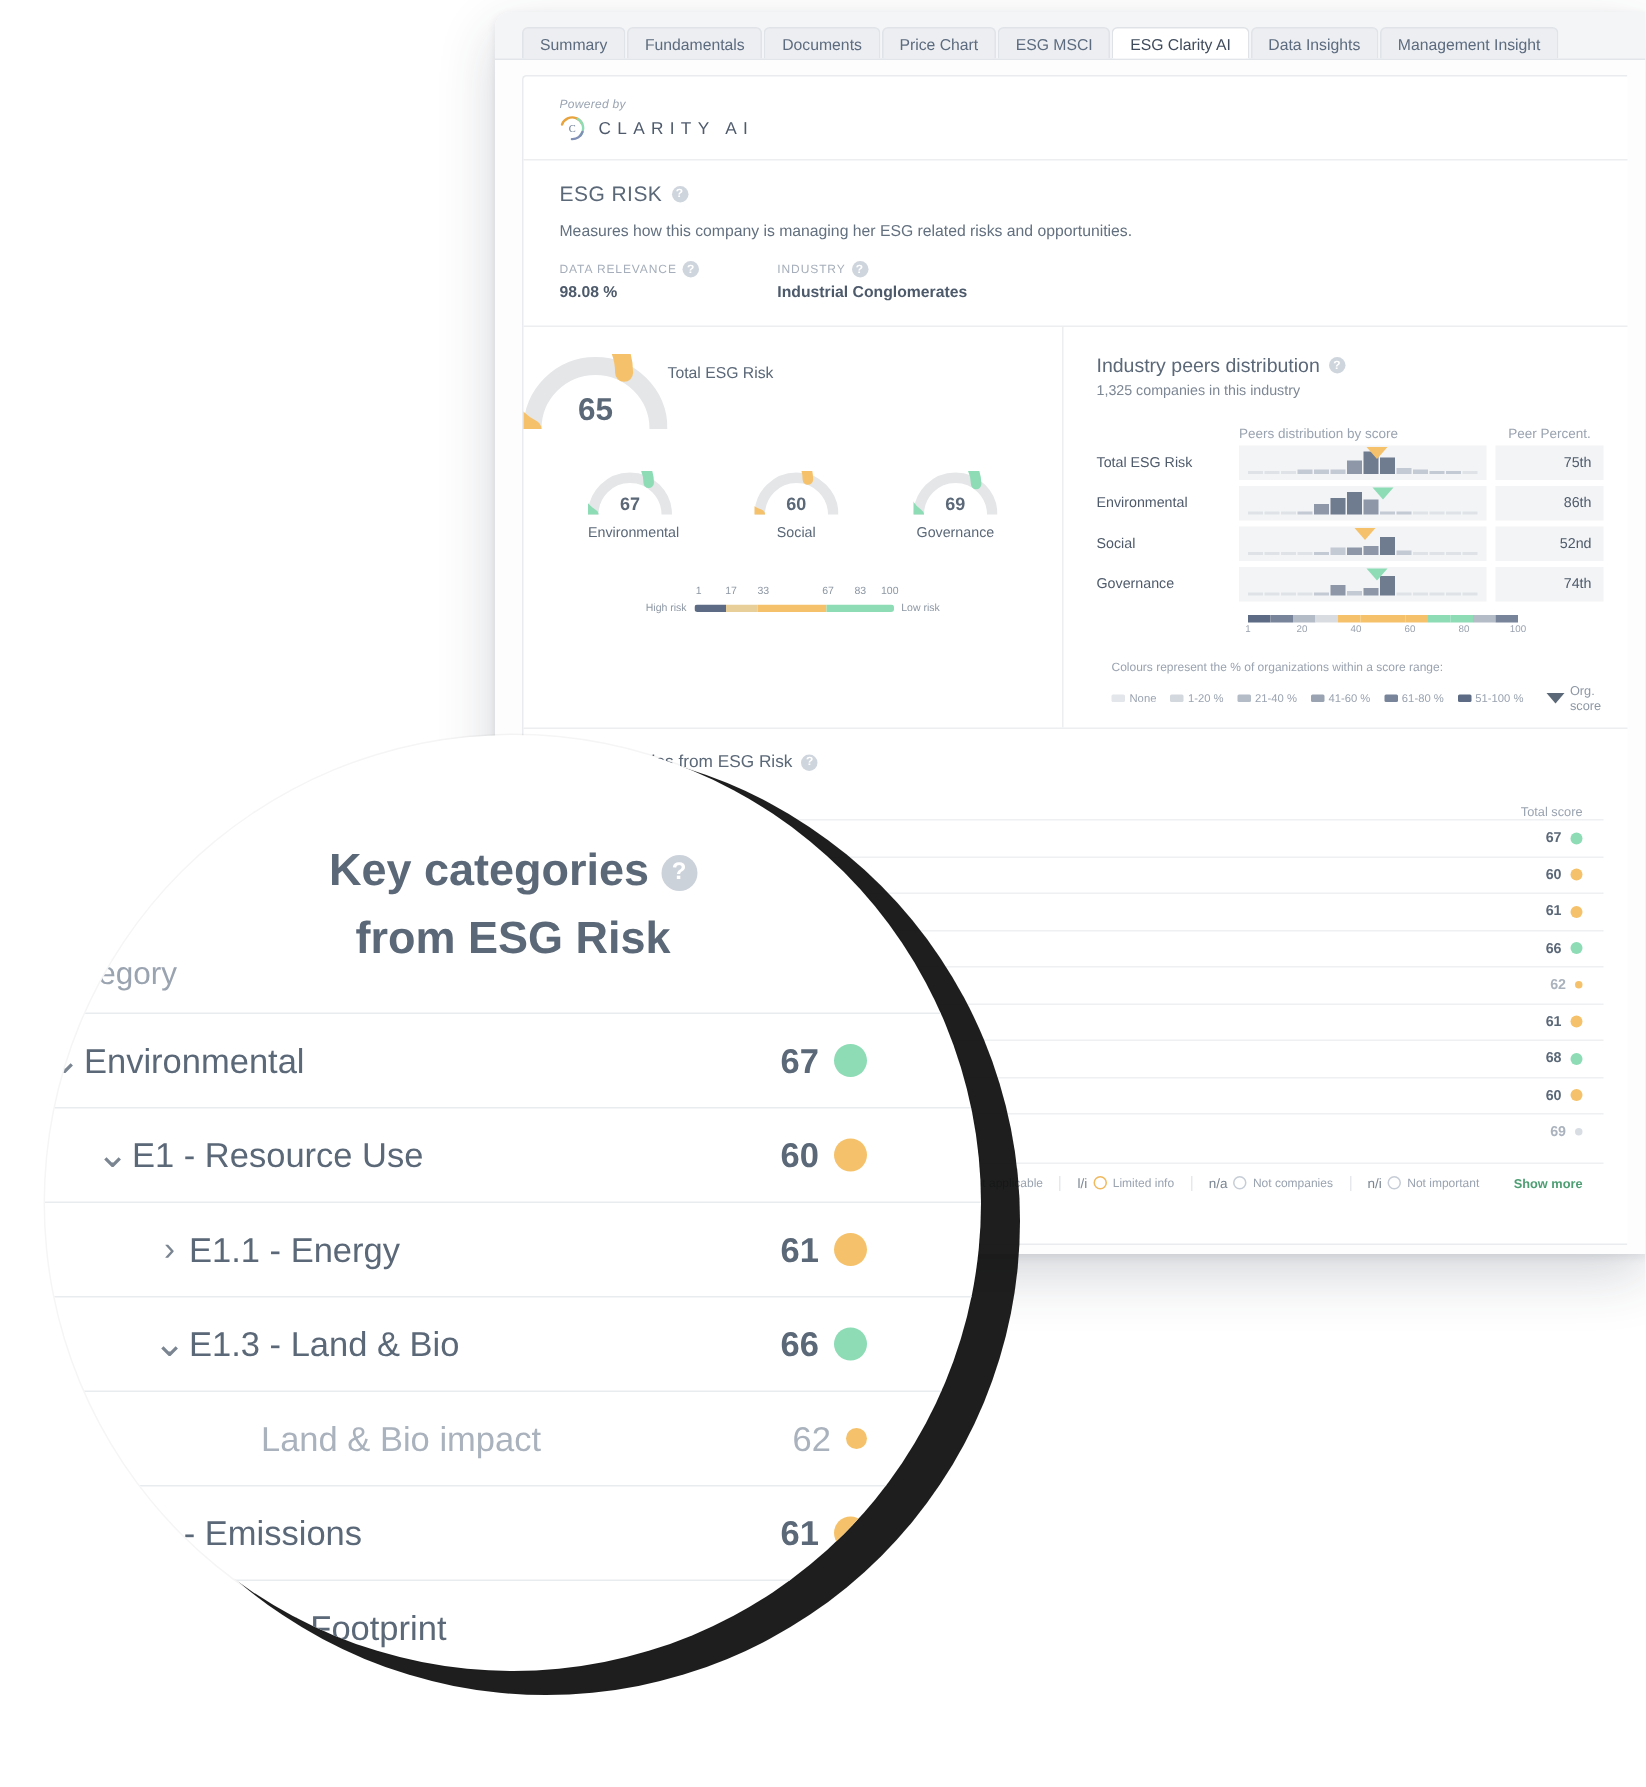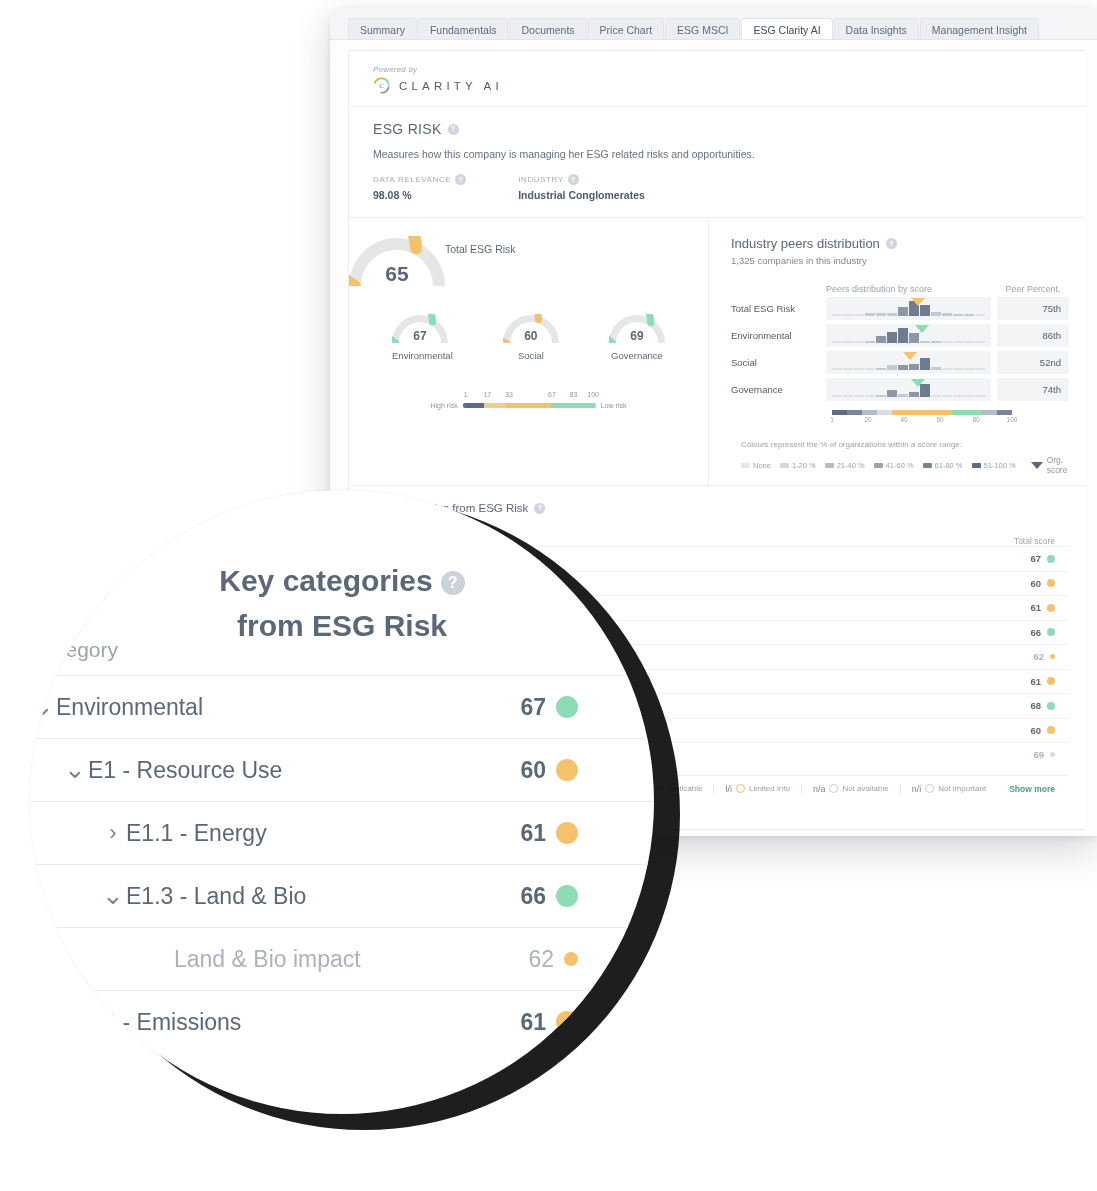--- a/index.html
+++ b/index.html
@@ -522,21 +522,21 @@
                   <span>Not applicable</span>
                 </span>
                 <span class="fl-item">
                   <span class="fl-code">l/i</span>
                   <span class="circ amber"></span>
                   <span>Limited info</span>
                 </span>
                 <span class="fl-item">
                   <span class="fl-code">n/a</span>
                   <span class="circ"></span>
-                  <span>Not available</span>
+                  <span>Not companies</span>
                 </span>
                 <span class="fl-item">
                   <span class="fl-code">n/i</span>
                   <span class="circ"></span>
                   <span>Not important</span>
                 </span>
               </div>
           <span class="show-more">Show more</span>
         </div>
       </div>
@@ -583,17 +583,23 @@
             <span class="lbl">Land &amp; Bio impact</span>
             <span class="num">62</span>
             <span class="mdot" style="background: rgb(245, 194, 107);"></span>
           </div>
           <div class="mag-row indent1">
             <span class="chev" style="font-size: 22px; line-height: 1;">›</span>
             <span class="lbl">E2 - Emissions</span>
             <span class="num">61</span>
             <span class="mdot" style="background: rgb(245, 194, 107);"></span>
           </div>
+          <div class="mag-row indent1">
+            <span class="chev" style="font-size: 22px; line-height: 1;"></span>
+            <span class="lbl">4 - Product Footprint</span>
+            <span class="num"></span>
+            <span class="mdot" style="background: transparent;"></span>
+          </div>
         </div>
     </div>
   </div>
 
 </div>
 
 </body></html>

